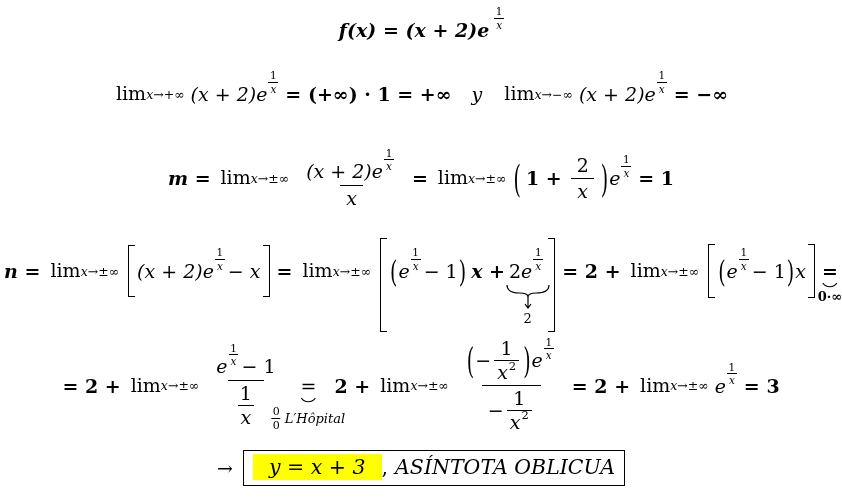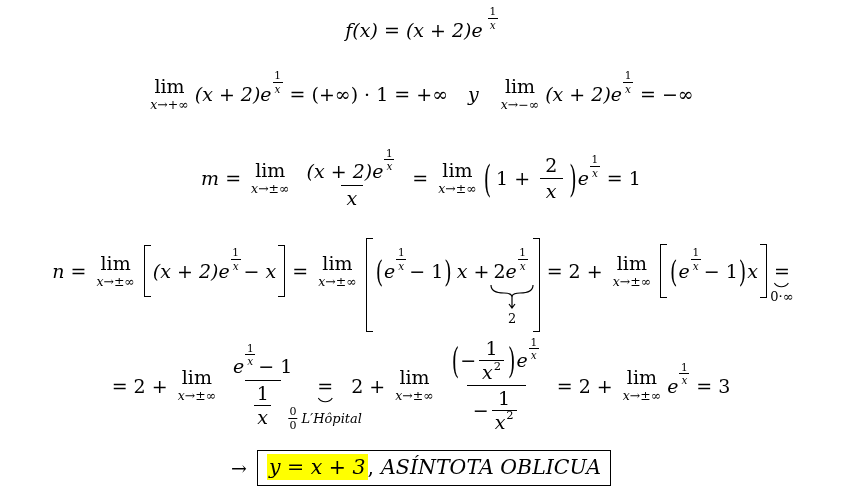--- a/index.html
+++ b/index.html
@@ -4,24 +4,24 @@
 <style>
   html,body { margin:0; padding:0; background:#fff; }
   .canvas {
     position:relative; width:842px; height:504px; background:#ffffff;
     color:#000; font-family:"DejaVu Serif","Liberation Serif",serif;
     font-size:19px; overflow:hidden;
   }
   .row { position:absolute; left:0; width:100%; display:flex;
          justify-content:center; align-items:center; white-space:nowrap; }
   .mi { font-style:italic; }
-  .tok { margin:0 4px; }
+  .tok { margin:0 4px;font-weight:bold; }
   .conj { margin:0 16px; }
   
-  .lim { display:inline-flex; flex-direction:column; align-items:center; margin:0 6px; }
+  .lim { display:inline-flex; align-items:center; margin:0 6px; }
   .lim .lw { line-height:1.05; }
   .lim .ls { font-size:12.5px; line-height:1; margin-top:2px; }
   
   .sf { display:inline-flex; flex-direction:column; align-items:center;
         font-size:10.5px; line-height:1.15; position:relative; top:-12px;
         margin:0 3px 0 1px; }
   .sf .sfd { border-top:1px solid #000; padding:0 2px; }
   
   .frac { display:inline-flex; flex-direction:column; align-items:center;
           margin:0 5px; }
@@ -52,21 +52,21 @@
   .uptok { display:inline-flex; align-items:center; }
   .small { font-size:13px; margin-top:2px; }
   .tinyfrac { display:inline-flex; flex-direction:column; align-items:center;
               font-size:11px; line-height:1.2; }
   .tinyfrac .td { border-top:1px solid #000; padding:0 1px; }
   .hoprow { display:flex; align-items:center; gap:4px; margin-top:2px; }
   .hoplabel { font-size:13px; }
   
   .box { display:inline-flex; align-items:center; border:1.6px solid #000;
          padding:3px 9px 5px 9px; margin-left:10px; font-size:20.5px; }
-  .hl { background:var(--hl,#ffff00); padding:1px 2px; }
+  .hl { background:var(--hl,#ffff00); padding:1px 16px; }
   svg.ann { display:block; }
 </style>
 </head>
 <body>
 
 <div class="canvas">
 
   <div class="row" style="top:4px;height:52px">
     <span class="mi tok">f(x) = (x + 2)e</span>
       <span class="sf">

